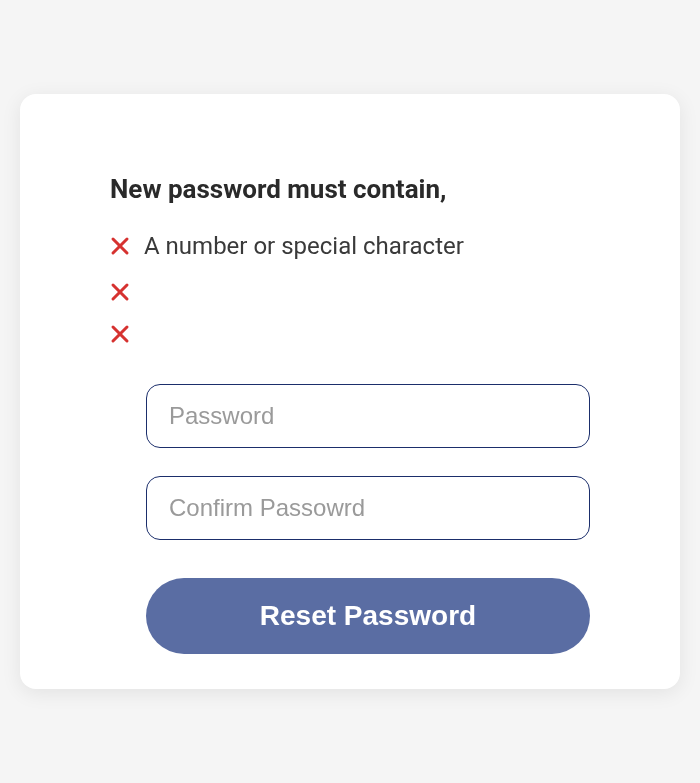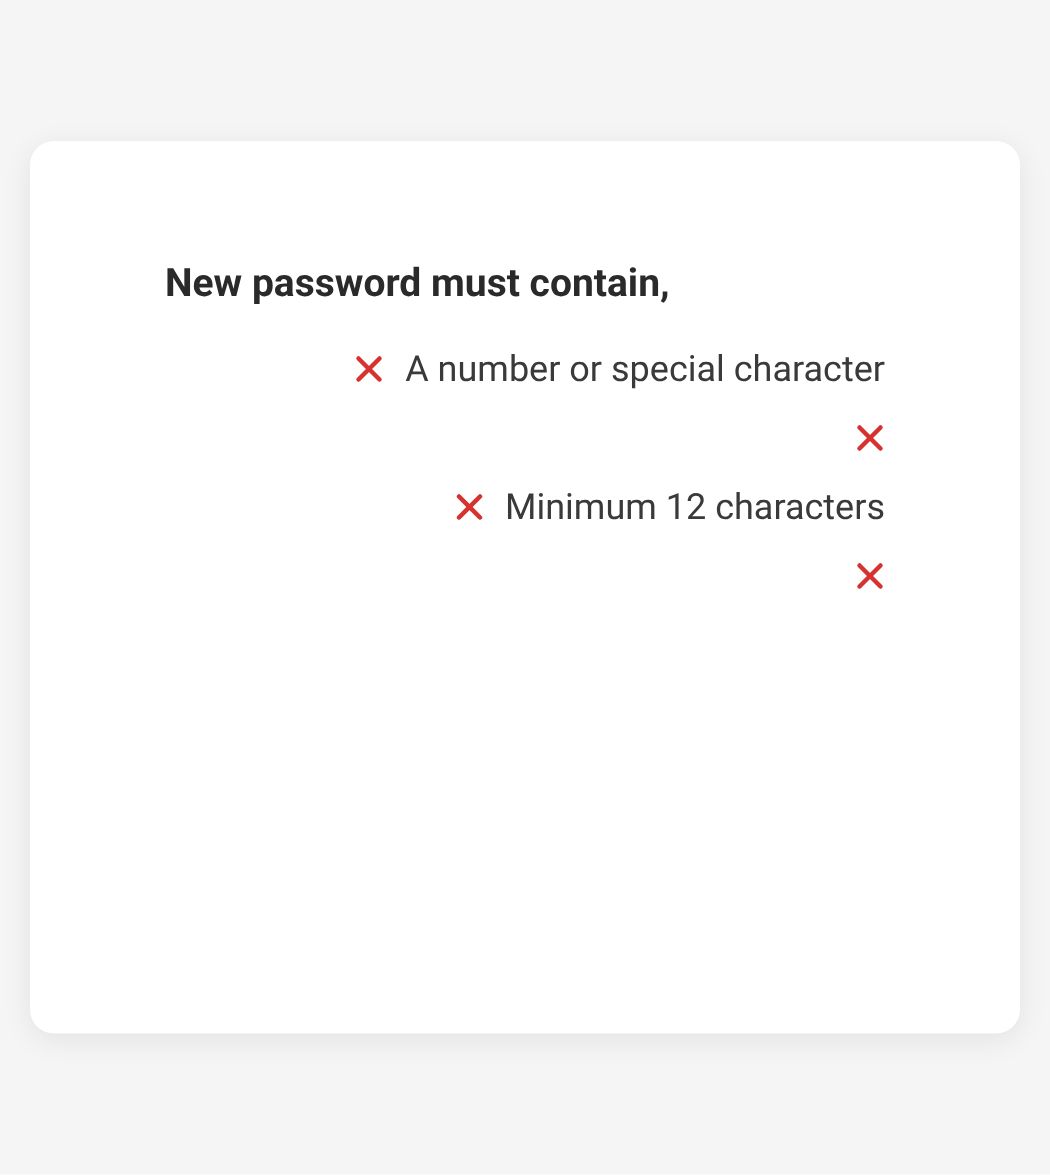--- a/index.html
+++ b/index.html
@@ -28,21 +28,20 @@
     }
     .req-list {
       list-style: none;
       margin-bottom: 40px;
     }
     .req-item {
       display: flex;
       align-items: center;
       gap: 14px;
       margin-bottom: 22px;
-      justify-content: flex-end;
     }
     .req-item .icon {
       width: 20px;
       height: 20px;
       display: flex;
       align-items: center;
       justify-content: center;
       flex-shrink: 0;
     }
     .req-item .icon svg {
@@ -112,25 +111,21 @@
           </svg>
       </span>
     </li>
     <li class="req-item">
       <span class="icon">
         <svg viewBox="0 0 20 20">
             <line x1="3" y1="3" x2="17" y2="17"></line>
             <line x1="17" y1="3" x2="3" y2="17"></line>
           </svg>
       </span>
-      <span class="req-text">Minimum 12 characters</span>
-    </li>
-    <li class="req-item">
-      <span class="icon">
-        <svg viewBox="0 0 20 20">
-            <line x1="3" y1="3" x2="17" y2="17"></line>
-            <line x1="17" y1="3" x2="3" y2="17"></line>
-          </svg>
-      </span>
     </li>
   </ul>
 
+  <div class="form">
+    <input type="password" class="pw-input" placeholder="Password" style="">
+    <input type="password" class="pw-input" placeholder="Confirm Passowrd" style="">
+    <button class="reset-btn">Reset Password</button>
+  </div>
 </div>
 
 </body></html>

